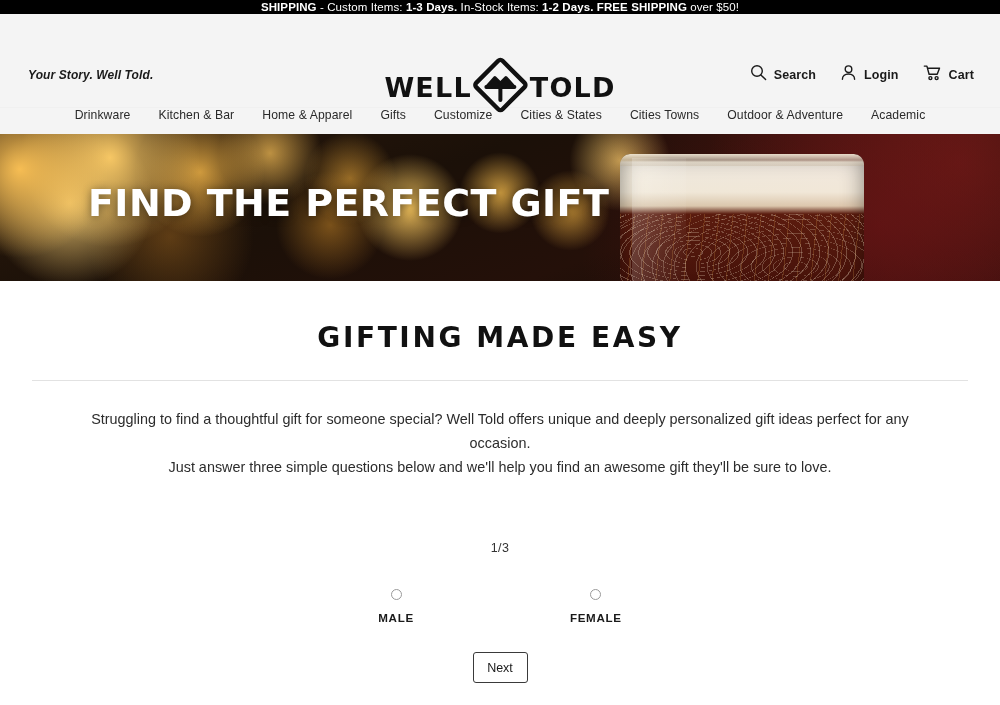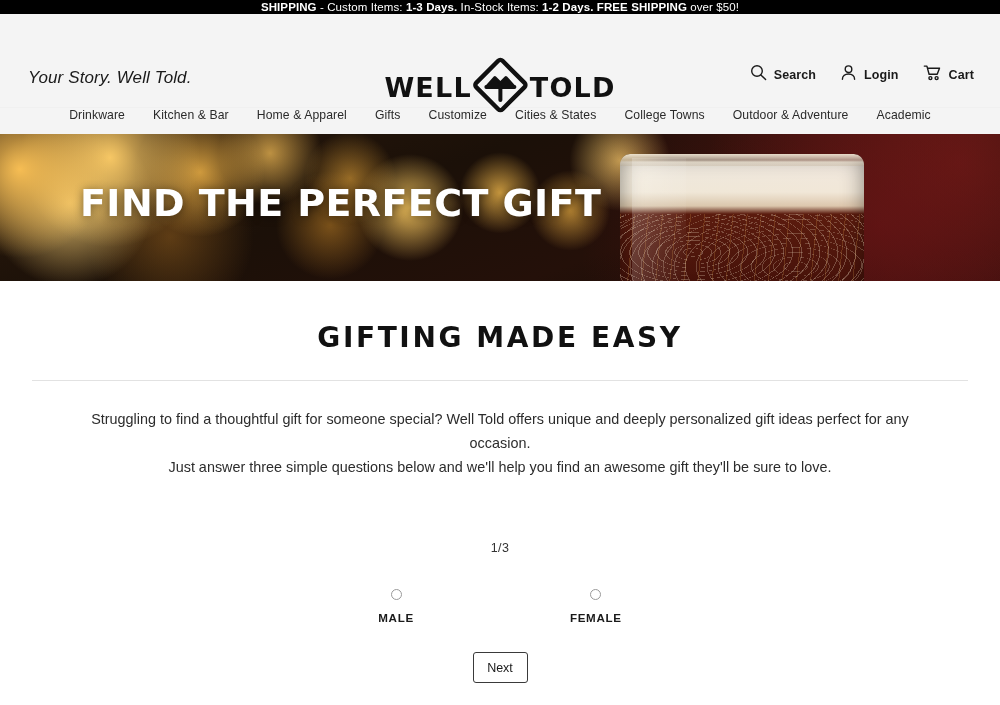--- a/index.html
+++ b/index.html
@@ -32,23 +32,23 @@
   .header {
     background: #f4f4f4;
     height: 94px;
     position: relative;
     border-bottom: 1px solid #f0f0f0;
   }
   .tagline {
     position: absolute;
     left: 28px;
     top: 54px;
-    font-size: 17px;
+    font-size: 12px;
     font-style: italic;
-    font-weight: 400;
+    font-weight: 700;
     color: #1a1a1a;
     letter-spacing: 0.1px;
   }
   .logo {
     position: absolute;
     left: 50%;
     top: 42px;
     transform: translateX(-50%);
     display: flex;
     align-items: center;
@@ -165,21 +165,21 @@
         rgba(255,190,90,0.18) 0 1px, rgba(255,190,90,0) 1px 14px);
   }
   .glass-shine {
     position: absolute;
     left: 12px; top: 4px;
     width: 54px; height: 140px;
     background: linear-gradient(100deg, rgba(255,255,255,0.22), rgba(255,255,255,0));
   }
   .hero-title {
     position: absolute;
-    left: 80px;
+    left: 88px;
     top: 50px;
     font-size: 38px;
     line-height: 1;
     font-weight: 800;
     color: #ffffff;
     letter-spacing: 0.4px;
     font-family: "DejaVu Sans", sans-serif;
     text-shadow: 0 1px 10px rgba(0,0,0,0.45);
     white-space: nowrap;
   }
@@ -336,21 +336,21 @@
   </div>
 </div>
 
 <div class="nav">
   <span class="nav-item">Drinkware</span>
   <span class="nav-item">Kitchen &amp; Bar</span>
   <span class="nav-item">Home &amp; Apparel</span>
   <span class="nav-item">Gifts</span>
   <span class="nav-item">Customize</span>
   <span class="nav-item">Cities &amp; States</span>
-  <span class="nav-item">College Towns</span>
+  <span class="nav-item">Cities Towns</span>
   <span class="nav-item">Outdoor &amp; Adventure</span>
   <span class="nav-item">Academic</span>
 </div>
 
 <div class="hero">
   <div class="hero-bg"></div>
   <div class="glass">
     <div class="glass-topo"></div>
     <div class="glass-rim"></div>
     <div class="glass-shine"></div>

